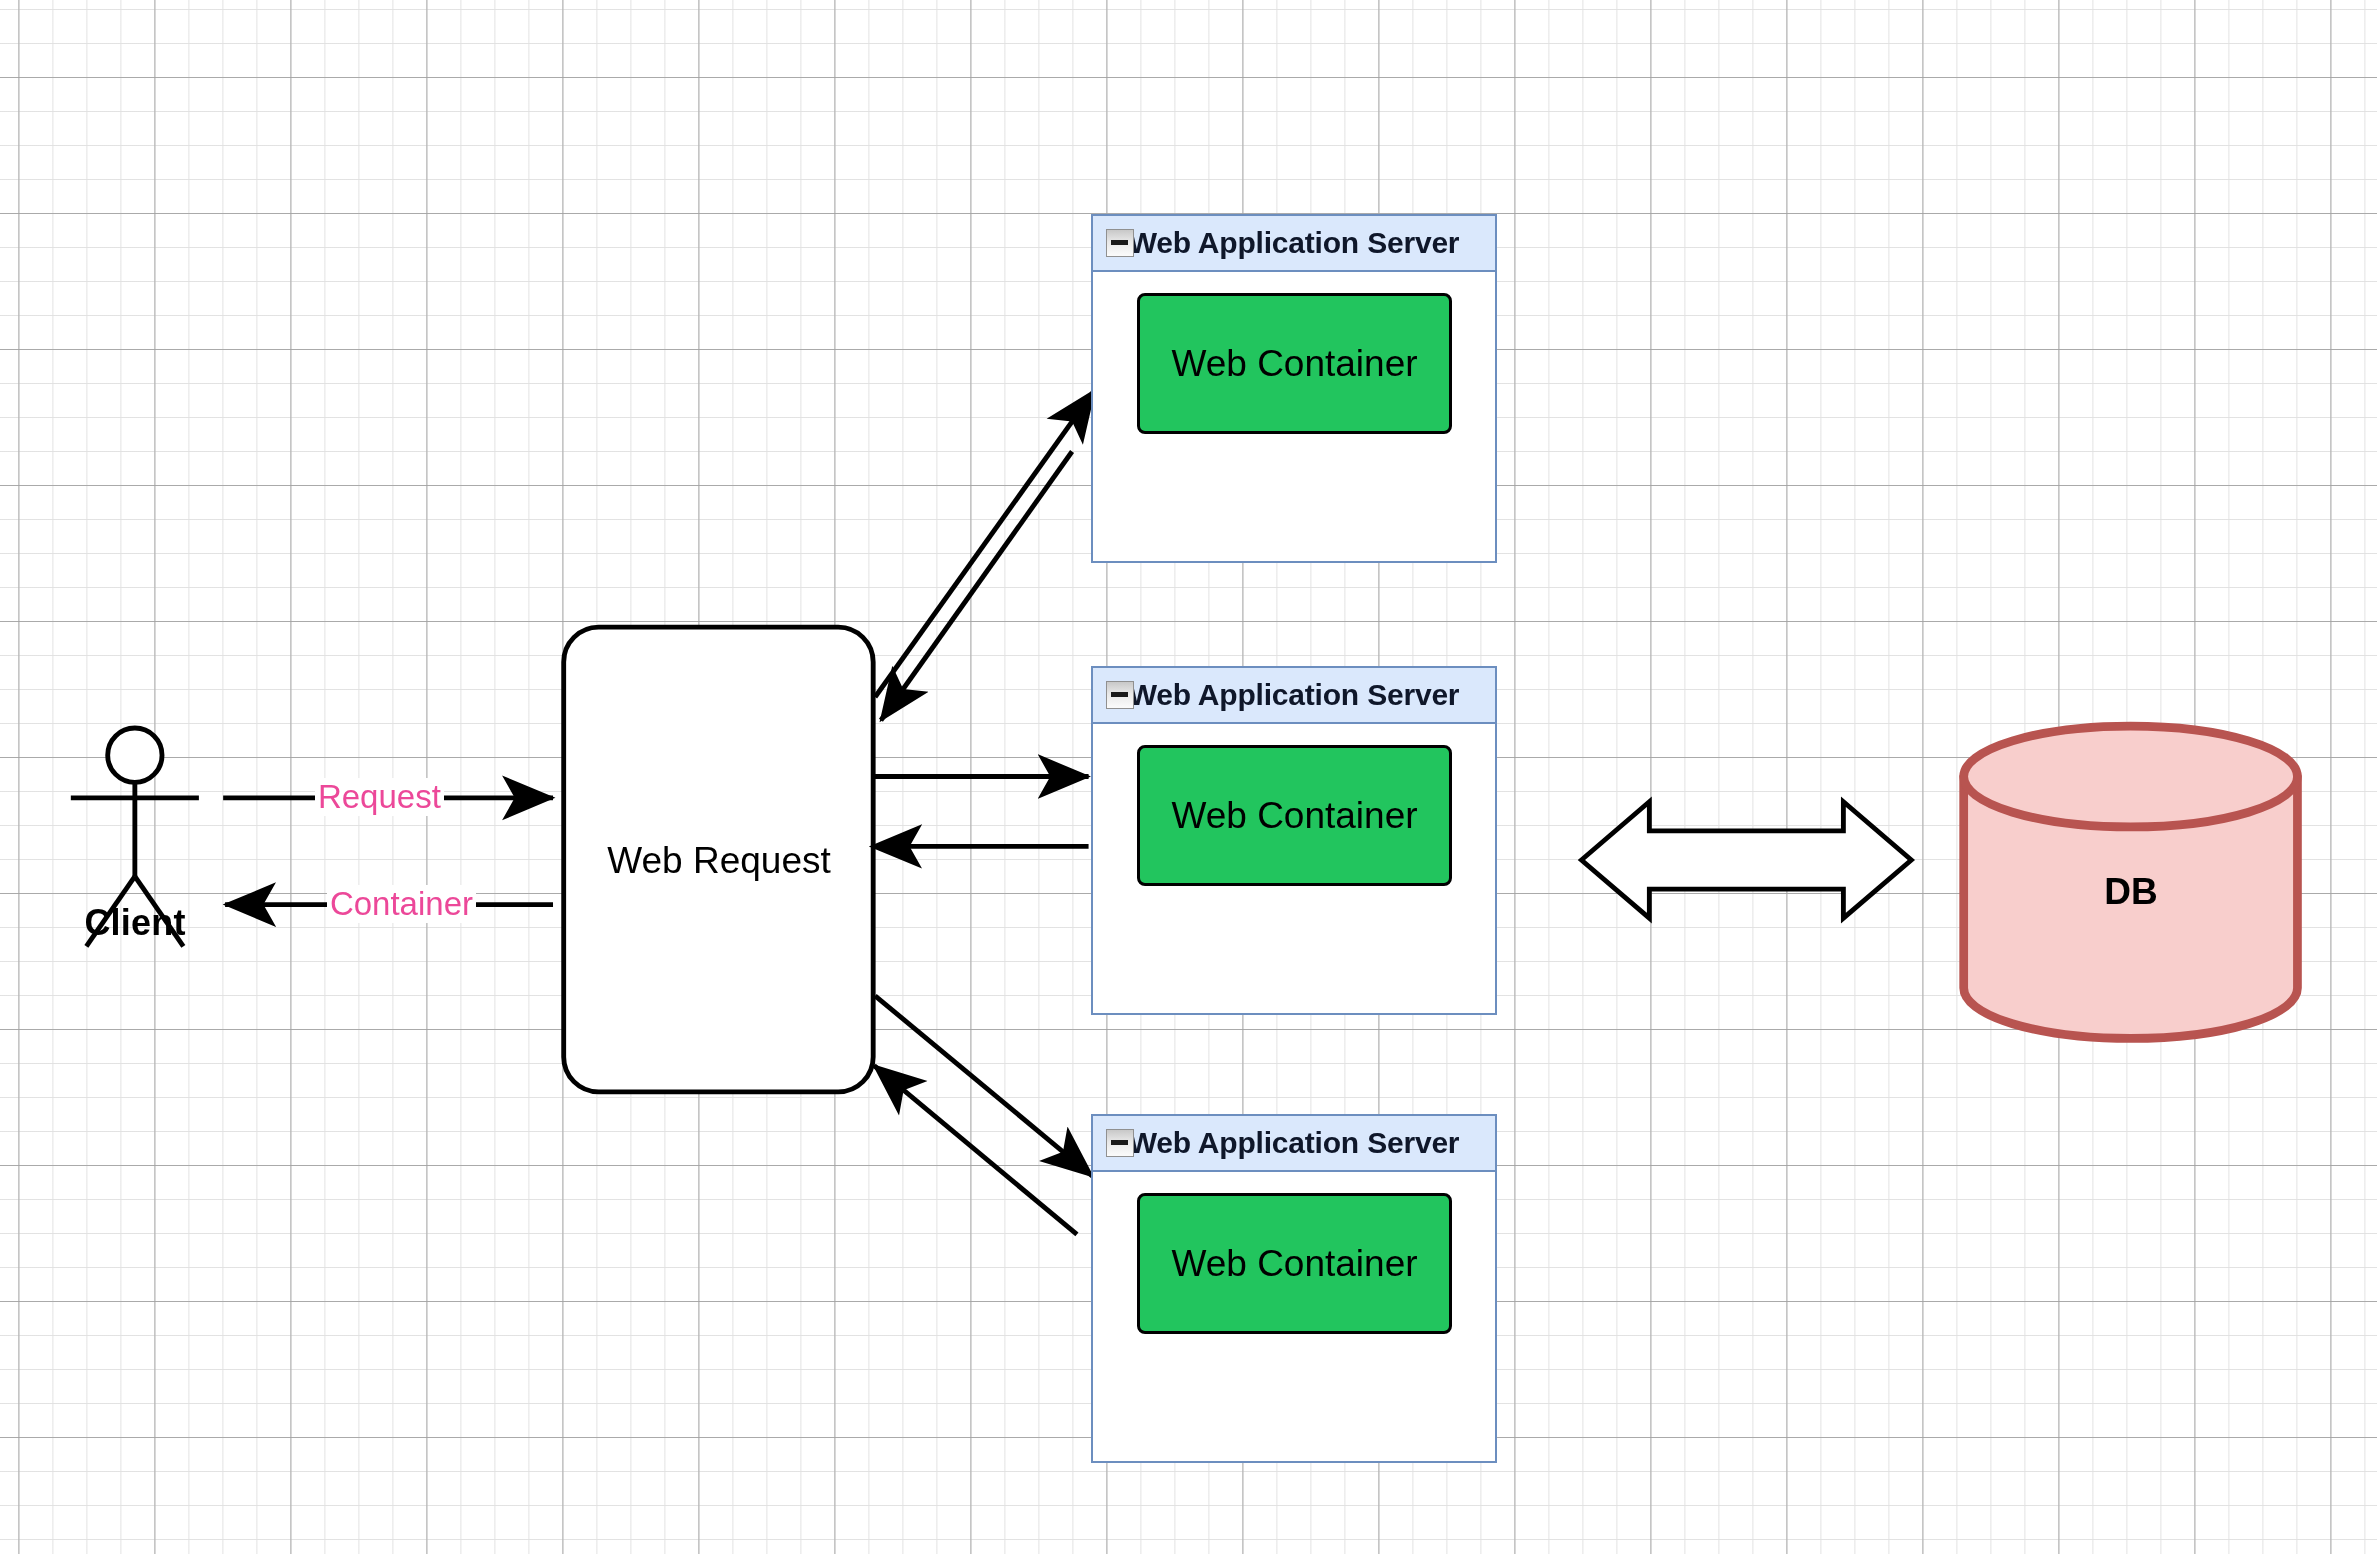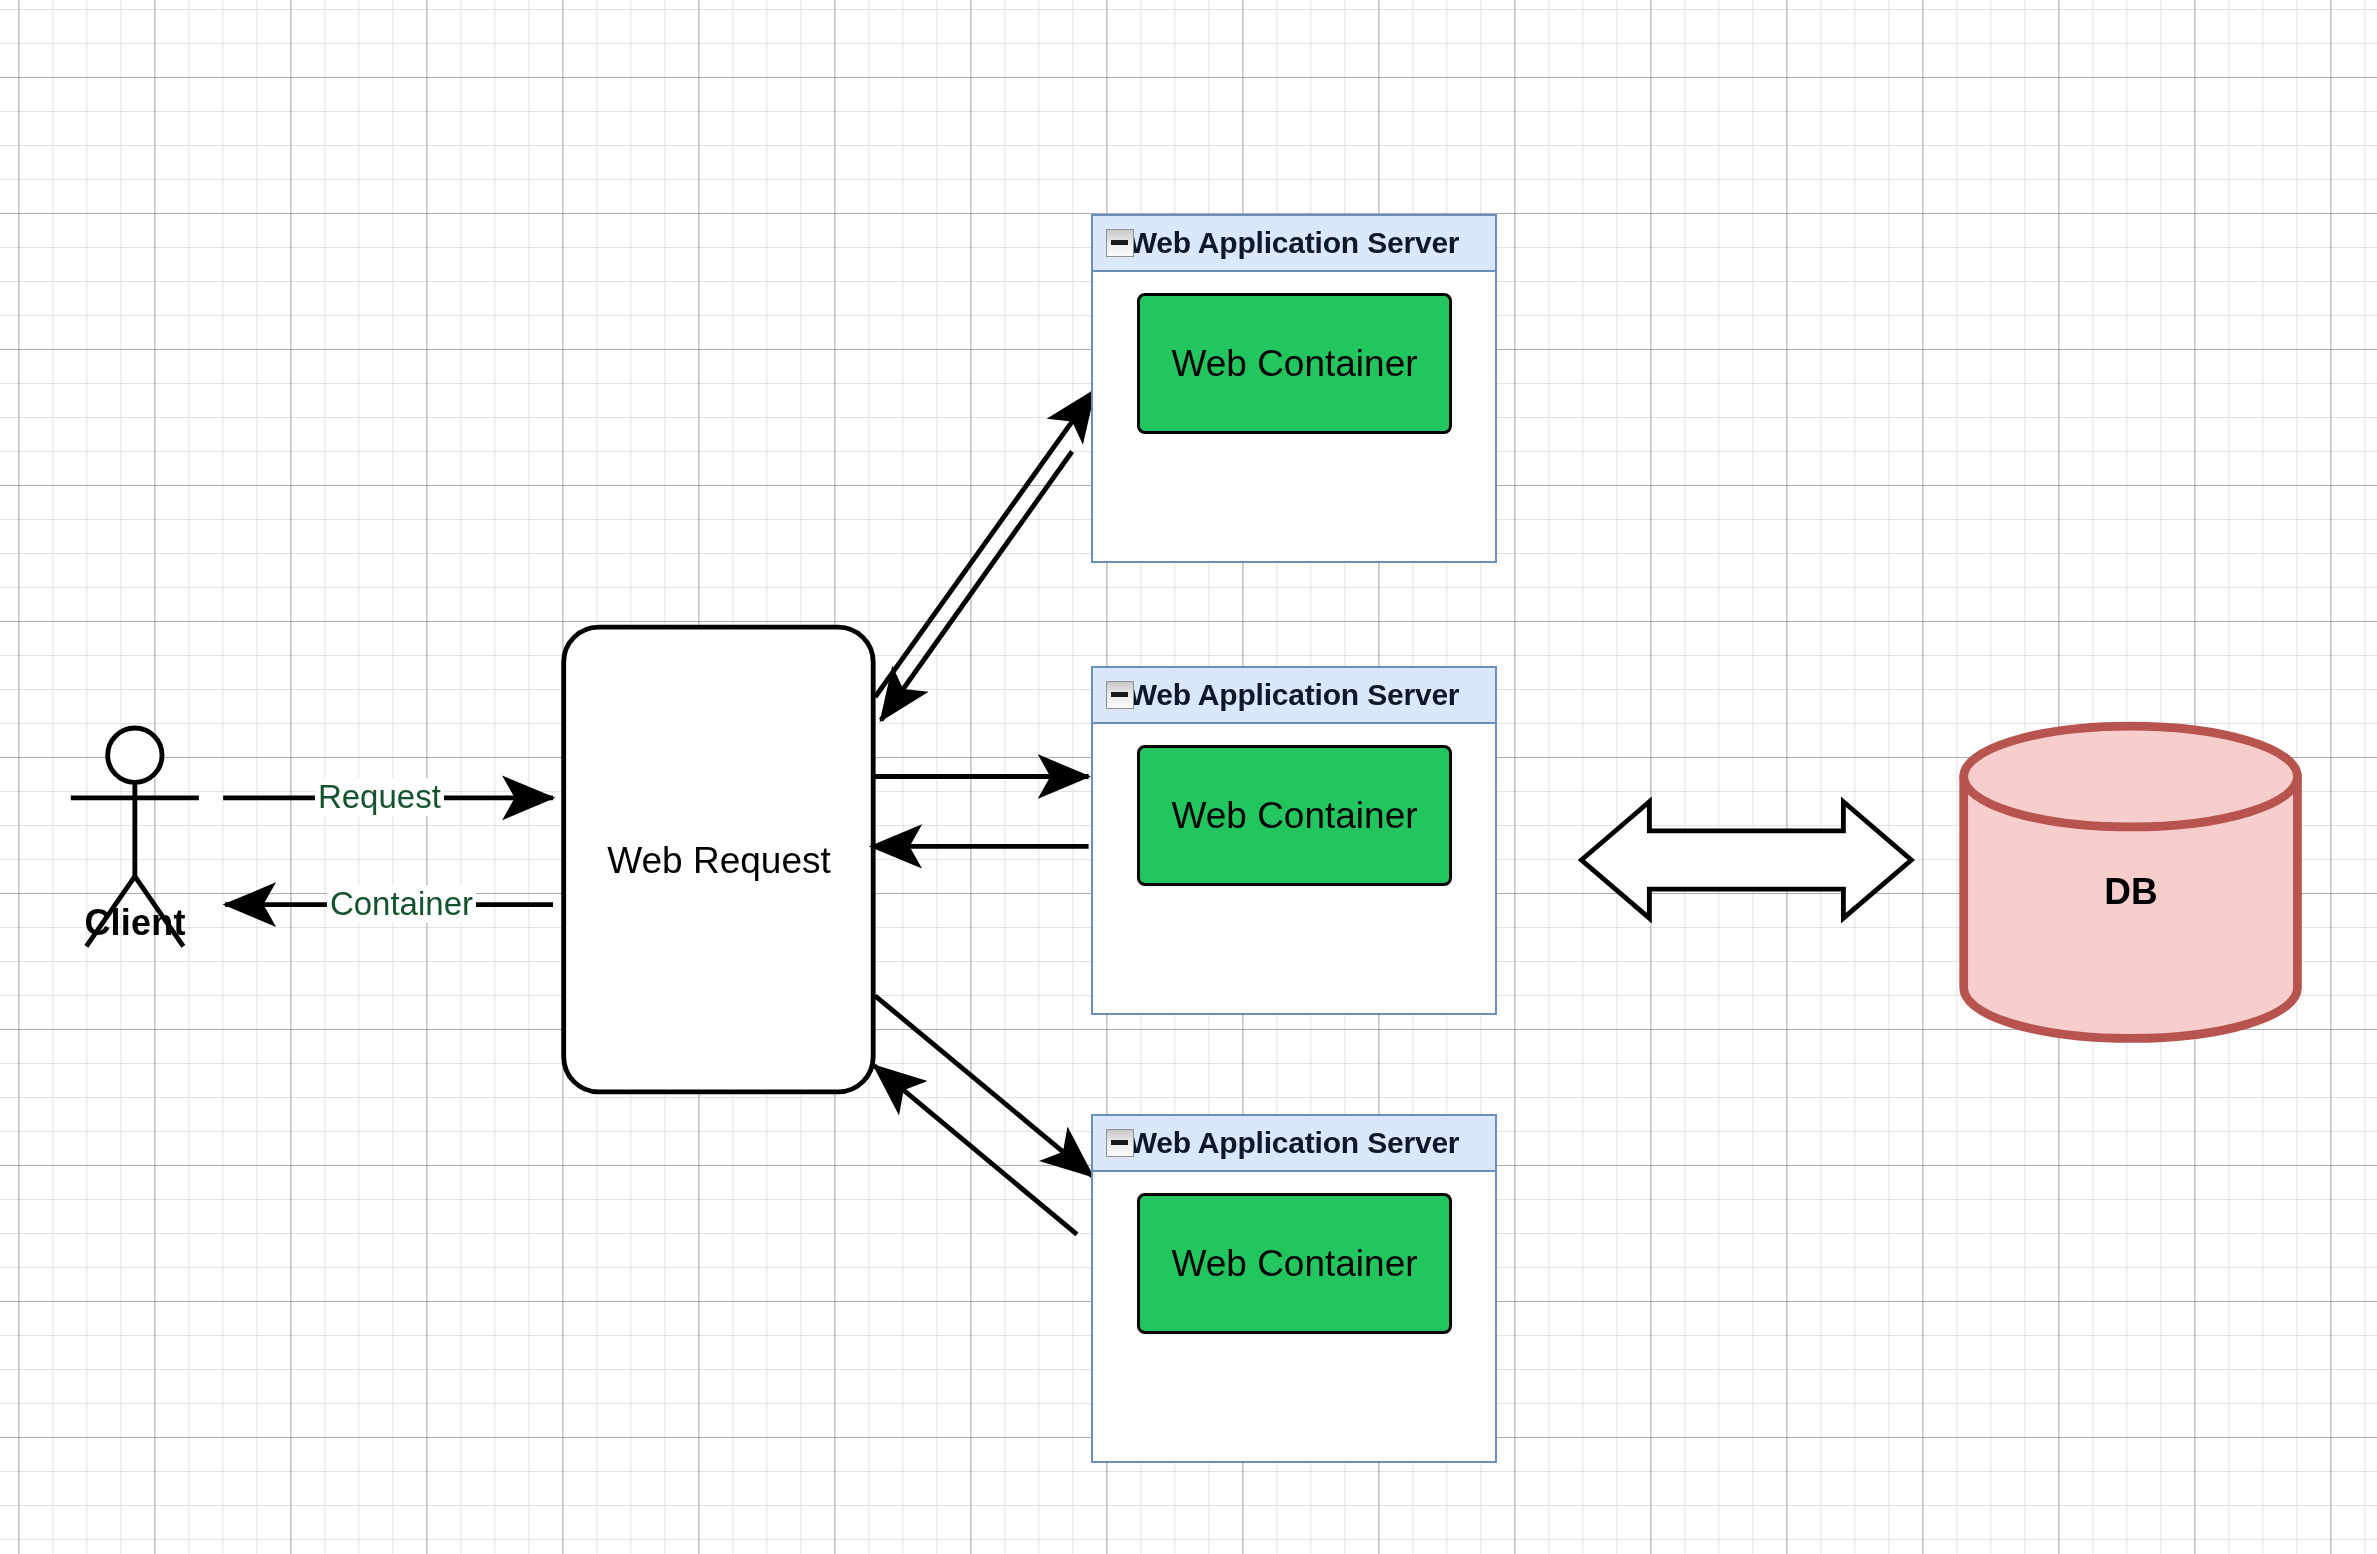--- a/index.html
+++ b/index.html
@@ -110,21 +110,21 @@
   
   .db-label {
     font-size: 37px;
     font-weight: bold;
   }
 
   
   .edge-label {
     position: absolute;
     font-size: 33px;
-    color: #14532d;
+    color: #ec4899;
     background: #ffffff;
     padding: 0 2.9px;
     white-space: nowrap;
   }
 </style>
 </head>
 <body>
 
 <div id="canvas">
 

